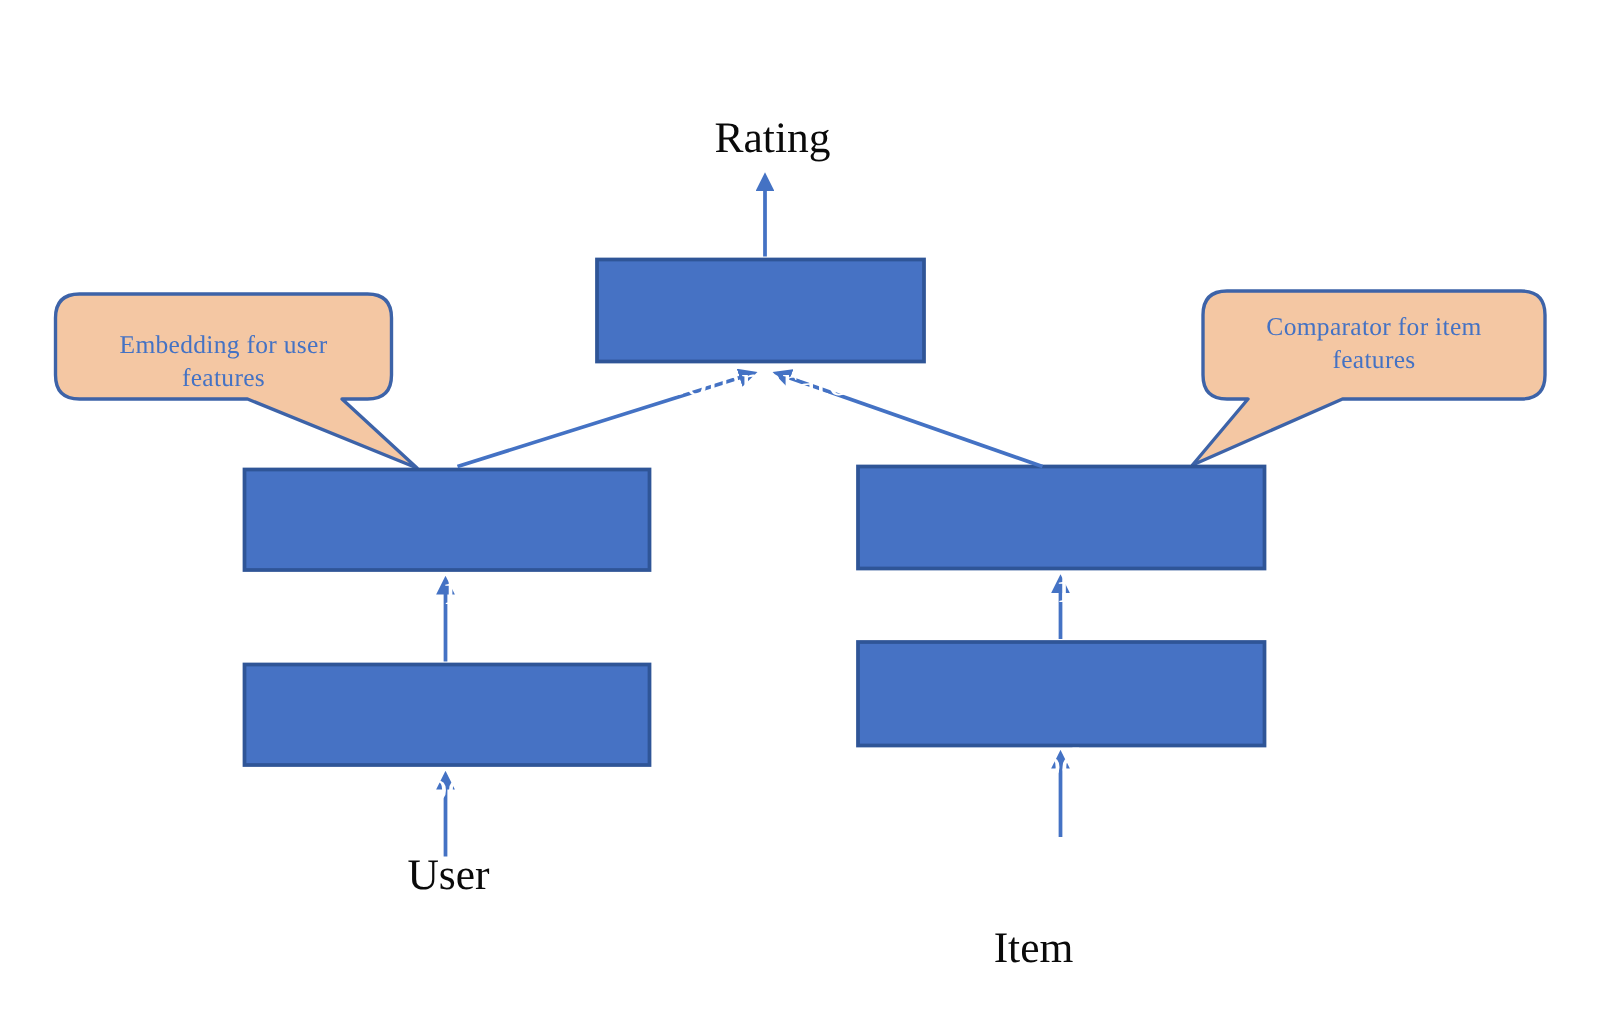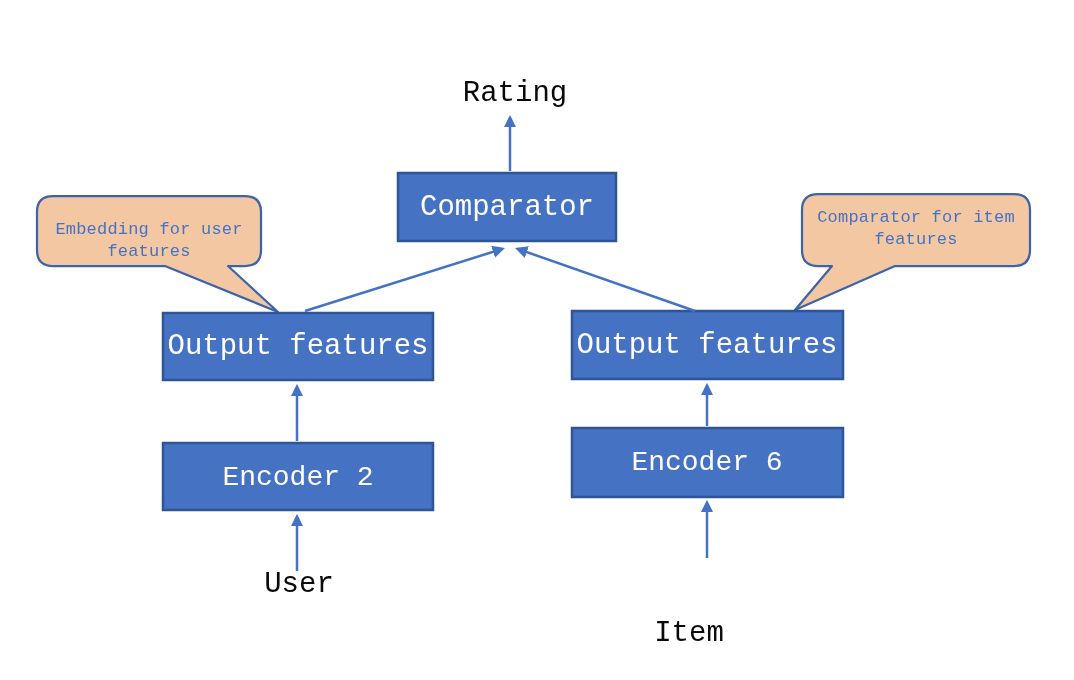--- a/index.html
+++ b/index.html
@@ -10,35 +10,35 @@
     --callout-border:#3D63A8;
     --callout-text:#4472C4;
     --label-text:#0A0A0A;
     --box-text:#FFFFFF;
   }
   html,body{margin:0;padding:0;background:#ffffff;}
   .canvas{
     position:relative;
     width:1074px;height:680px;
     background:#ffffff;
-    font-family:Liberation Mono, monospace;
+    font-family:Liberation Serif, serif;
     overflow:hidden;
   }
   .canvas svg{position:absolute;left:0;top:0;}
   .box-shape{fill:var(--box-fill);stroke:var(--box-border);stroke-width:2.5;}
   .callout-shape{fill:var(--callout-fill);stroke:var(--callout-border);stroke-width:2.25;stroke-linejoin:round;}
   .arrow-line{stroke:var(--arrow);stroke-width:2.5;fill:none;}
   .lbl{
     position:absolute;
     transform:translate(-50%,-50%);
     white-space:nowrap;
     text-align:center;
   }
   .lbl.black{color:var(--label-text);font-size:29px;font-weight:400;}
-  .lbl.white{color:var(--box-text);font-weight:400;}
+  .lbl.white{color:var(--box-text);font-weight:400;margin-top:48px;}
   .lbl.big-white{font-size:29px;}
   .lbl.mid-white{font-size:28px;}
   .lbl.callout-text{
     color:var(--callout-text);
     font-size:17px;
     font-weight:500;
     line-height:22px;
     letter-spacing:0.2px;
   }
   .lbl span{display:block;}

